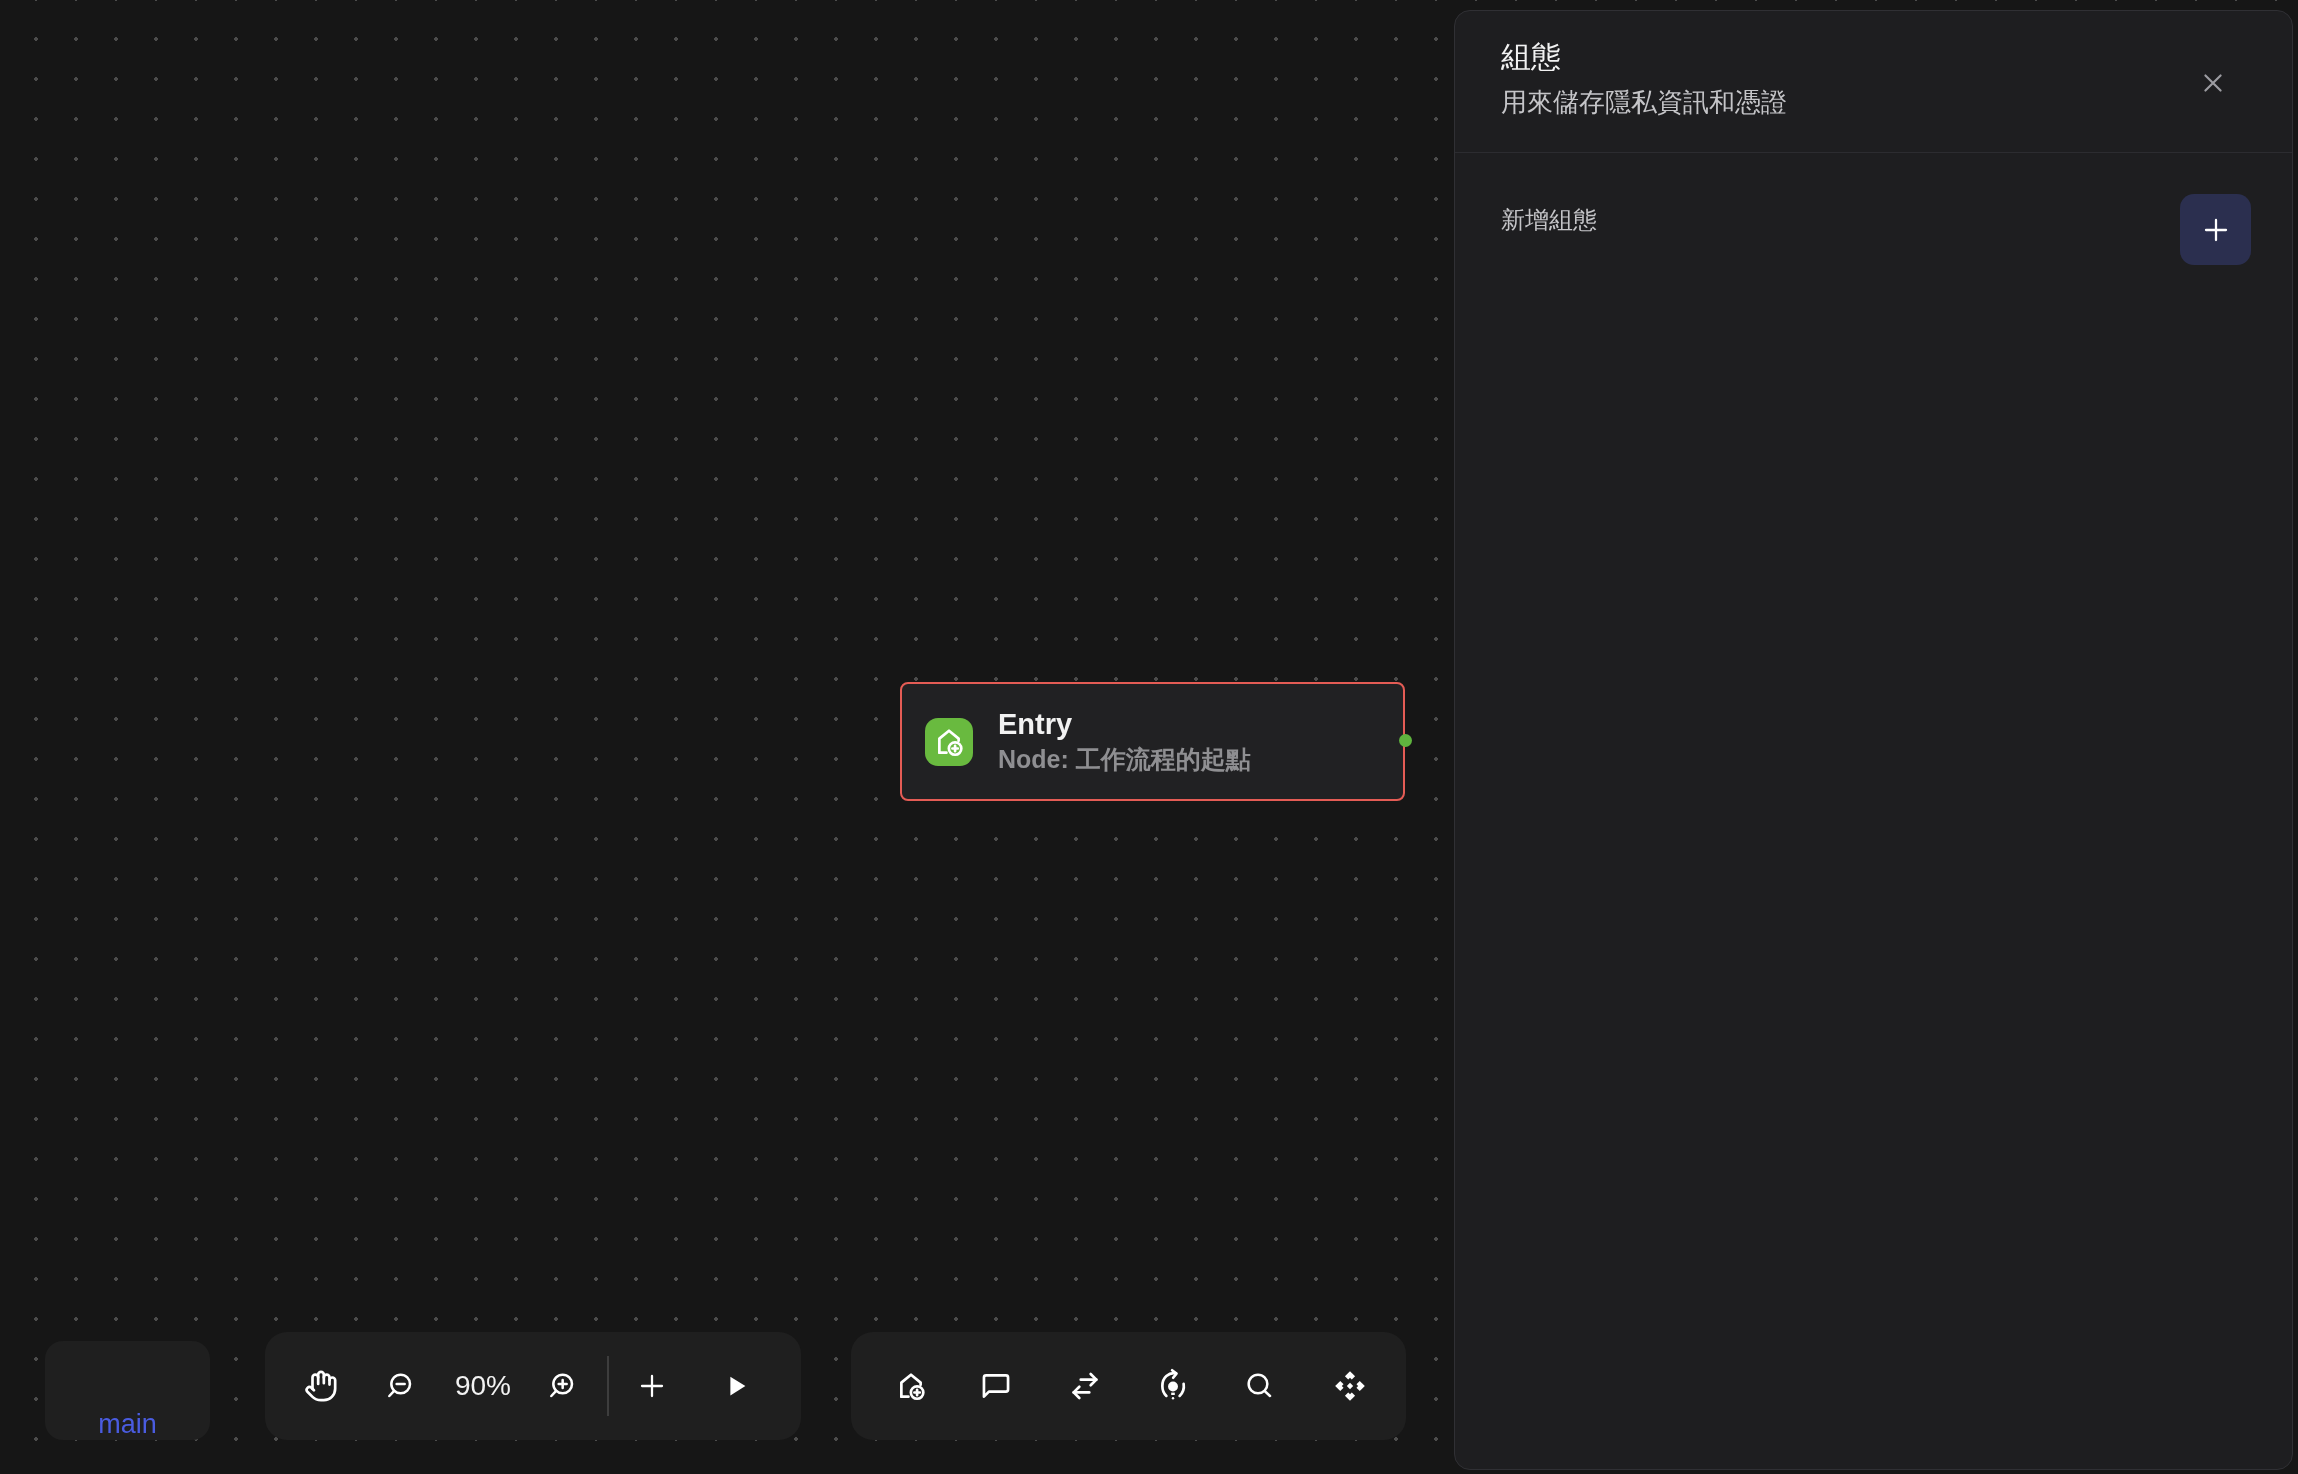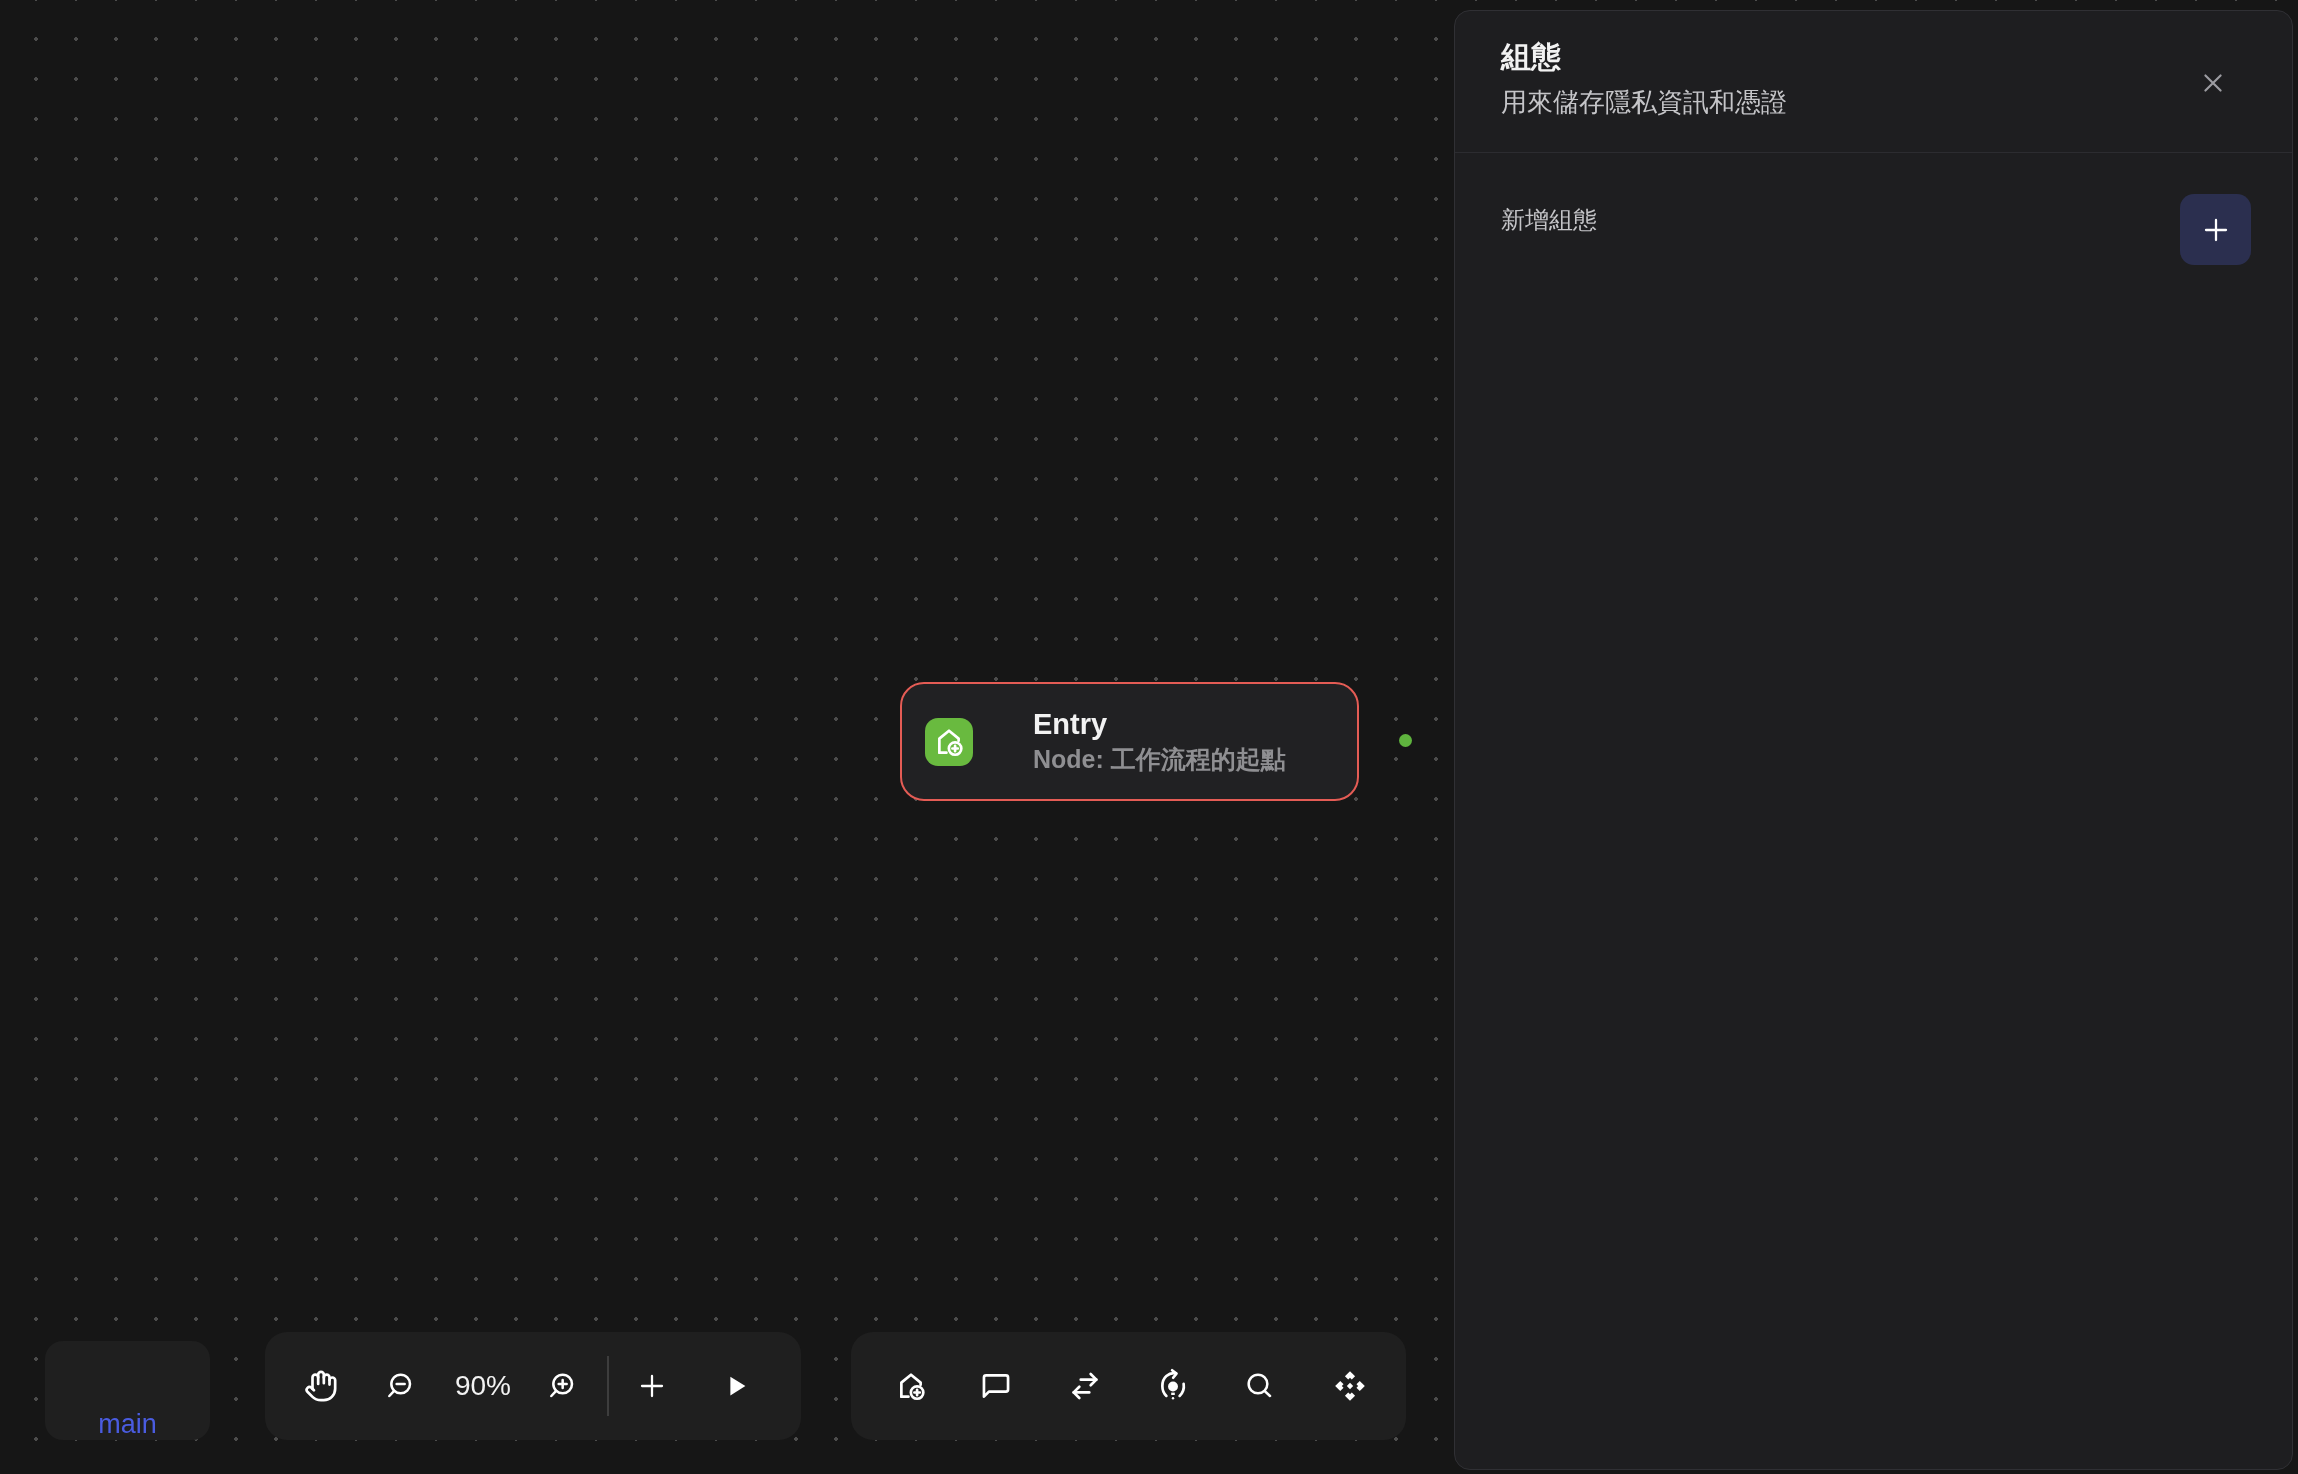--- a/index.html
+++ b/index.html
@@ -27,27 +27,26 @@
     background-image:radial-gradient(circle,var(--dot-color) 1.7px,transparent 2.1px);
     background-size:40px 40px;
     background-position:16px 19px;
     color:var(--text-primary);
     position:relative;
   }
   .abs{position:absolute;}
 
   
   .node{
-    left:900px;top:682px;width:459px;height:119px;
+    left:900px;top:682px;width:505px;height:119px;
     background:var(--node-bg);
     border:2.5px solid var(--node-border);
-    border-radius:24px;
+    border-radius:8px;
     display:flex;align-items:center;
     padding-left:23px;
-    gap:35px;
   }
   .node-icon{
     width:48px;height:48px;border-radius:13px;
     background:var(--icon-green);
     display:flex;align-items:center;justify-content:center;
     flex:0 0 auto;
   }
   .node-text{margin-left:25px;display:flex;flex-direction:column;gap:5px;}
   .node-title{font-size:29px;font-weight:600;color:var(--text-primary);line-height:1.1;}
   .node-subtitle{font-size:25px;color:var(--text-muted);line-height:1.1;font-weight:bold;}
@@ -61,21 +60,21 @@
     left:1454px;top:10px;width:839px;height:1460px;
     background:var(--panel-bg);
     border:1px solid var(--panel-border);
     border-radius:16px;
   }
   .panel-header{
     position:relative;height:142px;
     border-bottom:1px solid var(--divider);
     padding:27px 46px 0 46px;
   }
-  .panel-title{font-size:30px;font-weight:700;color:var(--text-primary);line-height:1.25;}
+  .panel-title{font-size:30px;font-weight:400;color:var(--text-primary);line-height:1.25;}
   .panel-subtitle{font-size:26px;color:var(--text-secondary);margin-top:11px;line-height:1.2;}
   .close-btn{
     position:absolute;left:737px;top:51px;width:42px;height:42px;
     display:flex;align-items:center;justify-content:center;
     border-radius:8px;cursor:pointer;background:transparent;border:none;
   }
   .panel-section{position:relative;padding:38px 46px 0 46px;}
   .section-title{font-size:27px;font-weight:700;color:var(--text-primary);line-height:1.2;}
   .section-subtitle{font-size:24px;color:var(--text-secondary);margin-top:15px;line-height:1.2;}
   .add-btn{

